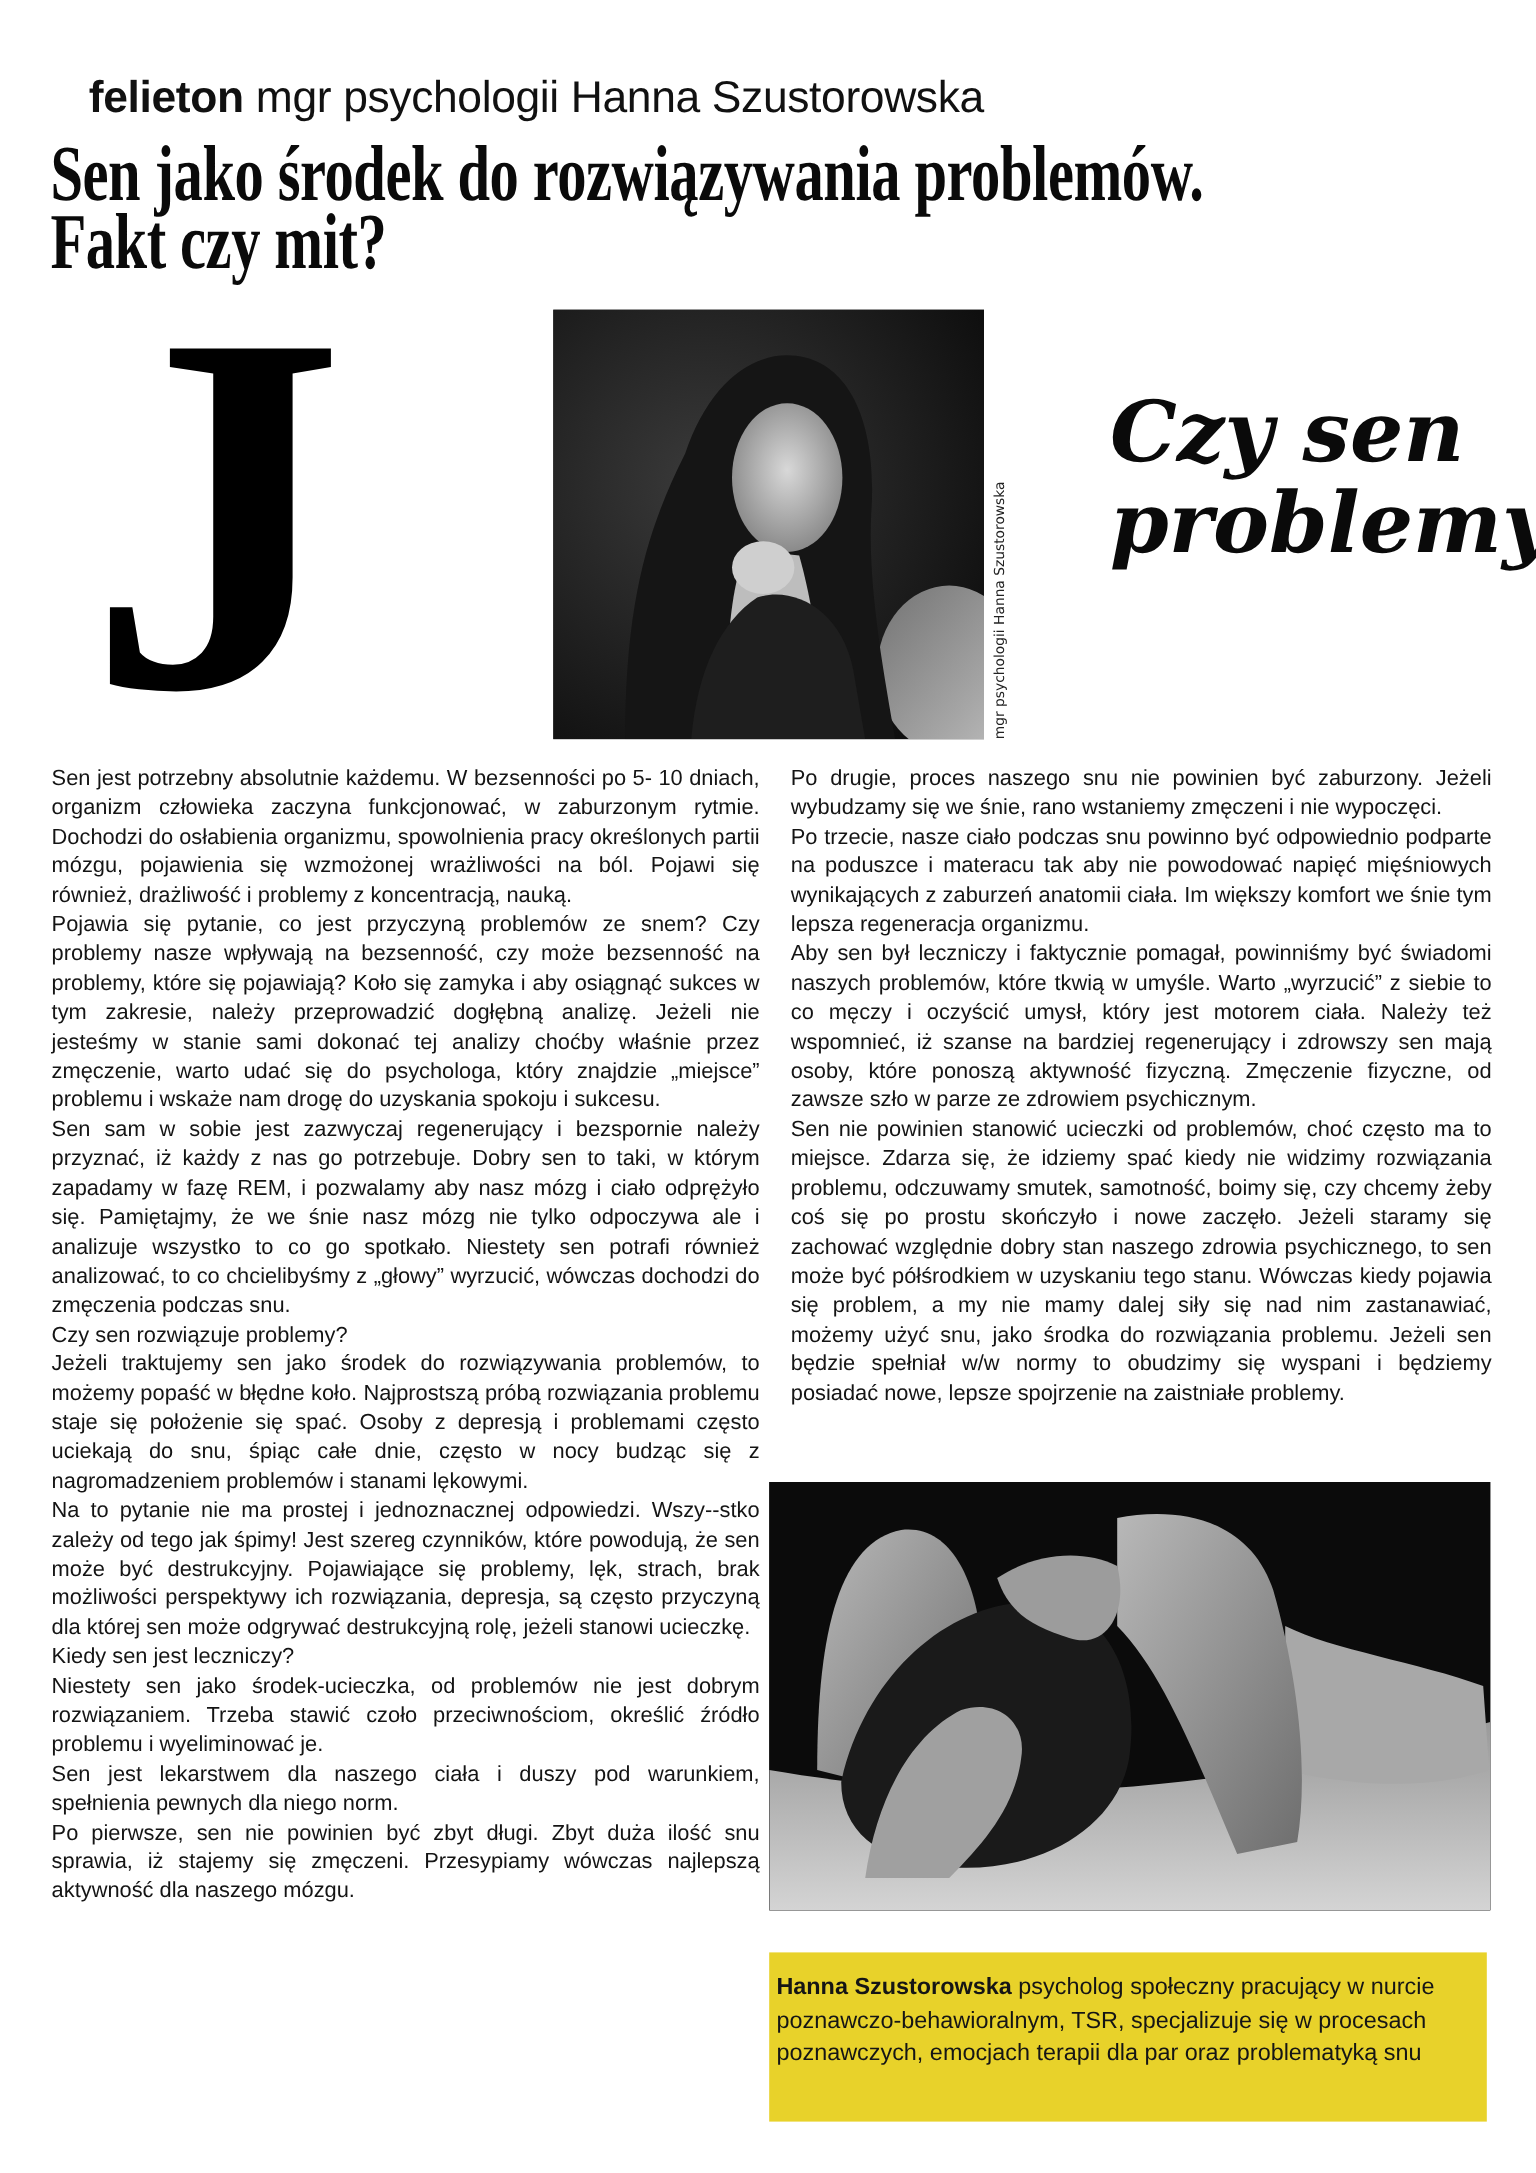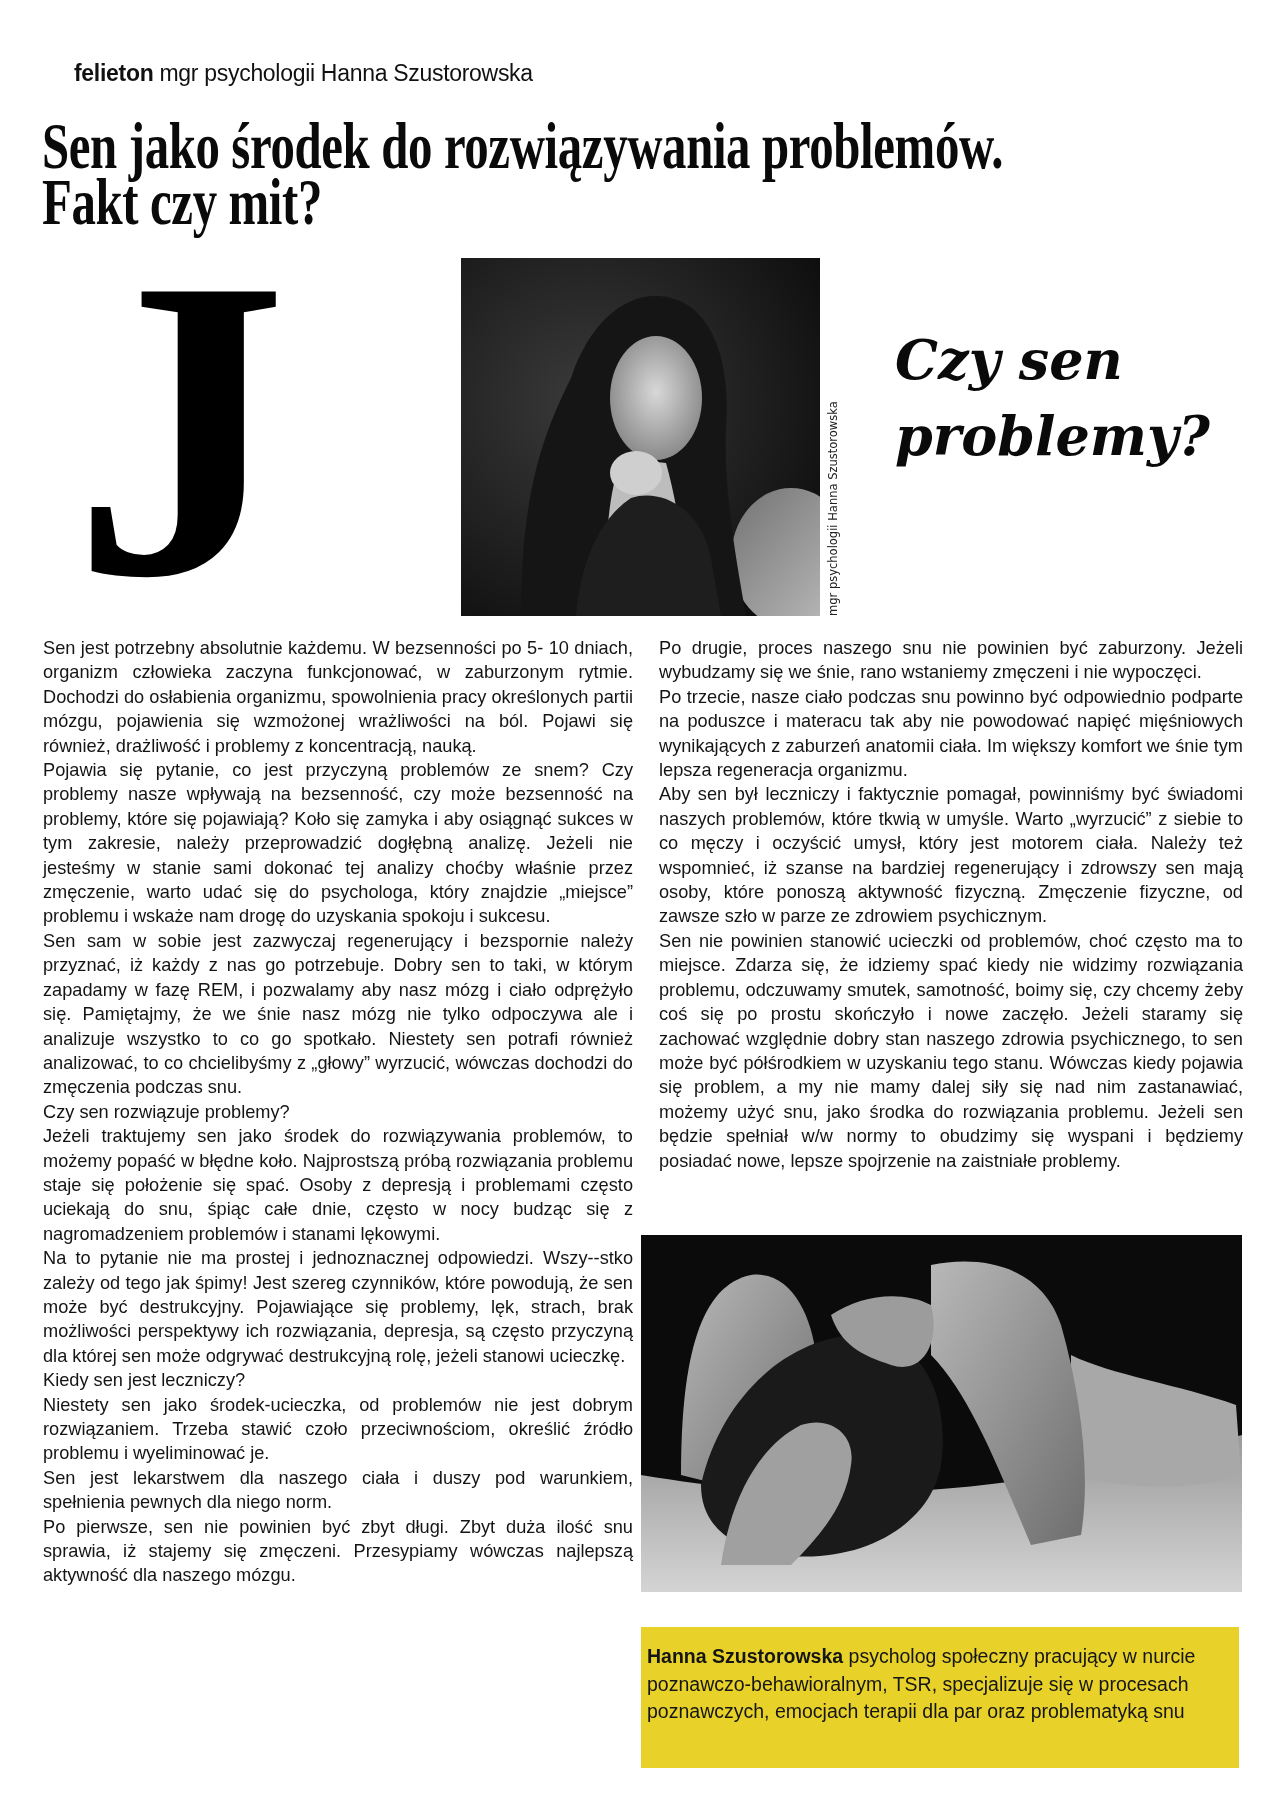--- a/index.html
+++ b/index.html
@@ -1,32 +1,32 @@
 <!DOCTYPE html>
 <html><head>
 <meta charset="utf-8">
 <style>
   html, body { margin: 0; padding: 0; background: #ffffff; }
   body { width: 1280px; height: 1811px; position: relative; overflow: hidden; color: #111; }
   .abs { position: absolute; }
 
-  .header { left: 74px; top: 60px; font-family: "Liberation Sans", "DejaVu Sans", sans-serif; font-size: 23px; color: #111; white-space: nowrap; letter-spacing: -0.3px; }
+  .header { left: 74px; top: 60px; font-family: "Liberation Sans", "DejaVu Sans", sans-serif; font-size: 37px; color: #111; white-space: nowrap; letter-spacing: -0.3px; }
   .header b { font-weight: 700; }
 
   .headline { left: 42px; top: 118px; width: 1160px; font-family: "Liberation Serif", "DejaVu Serif", serif; font-weight: 700; font-size: 66px; line-height: 56px; color: #0a0a0a; transform: scaleX(0.74); transform-origin: left top; white-space: nowrap; letter-spacing: -0.5px; }
   .headline div { height: 56px; }
 
   .dropcap { left: 40px; top: 248px; width: 280px; height: 350px; font-family: "Liberation Serif", "DejaVu Serif", serif; font-weight: 700; font-size: 430px; line-height: 360px; color: #000; text-align: center; }
 
   .portrait { left: 461px; top: 258px; width: 359px; height: 358px; overflow: hidden; background: #1a1a1a; }
   .portrait svg { display: block; }
 
   .photo-caption { left: 826px; top: 616px; transform: rotate(-90deg); transform-origin: left top; font-family: "DejaVu Sans", sans-serif; font-size: 11.5px; color: #222; white-space: nowrap; }
 
-  .pullquote { left: 895px; top: 322px; width: 340px; font-family: "DejaVu Serif", "Liberation Serif", serif; font-weight: 700; font-style: italic; font-size: 54px; line-height: 76px; color: #0a0a0a; }
+  .pullquote { left: 925px; top: 322px; width: 340px; font-family: "DejaVu Serif", "Liberation Serif", serif; font-weight: 700; font-style: italic; font-size: 70px; line-height: 76px; color: #0a0a0a; }
   .pullquote div { white-space: nowrap; }
 
   .col { font-family: "Liberation Sans", "DejaVu Sans", sans-serif; font-size: 18.2px; line-height: 24.4px; color: #141414; text-align: justify; hyphens: manual; }
   .col p { margin: 0; }
   .col-left { left: 43px; top: 636px; width: 590px; }
   .col-right { left: 659px; top: 636px; width: 584px; }
 
   .sleep-photo { left: 641px; top: 1235px; width: 601px; height: 357px; overflow: hidden; background: #0d0d0d; }
   .sleep-photo svg { display: block; }
 

